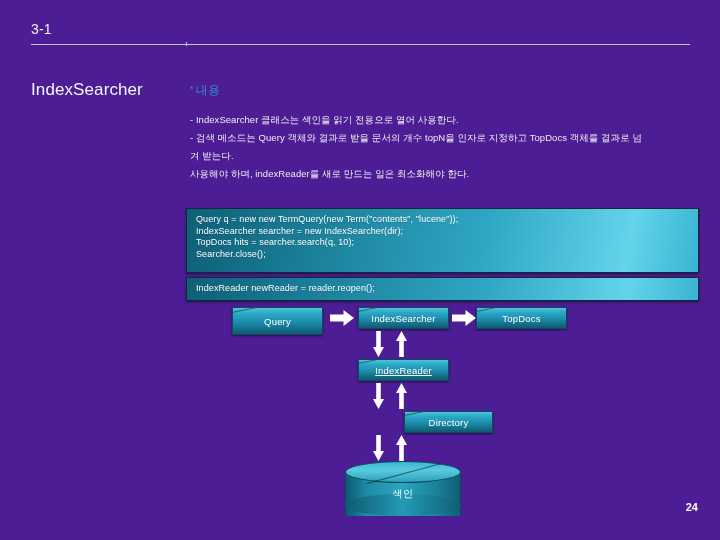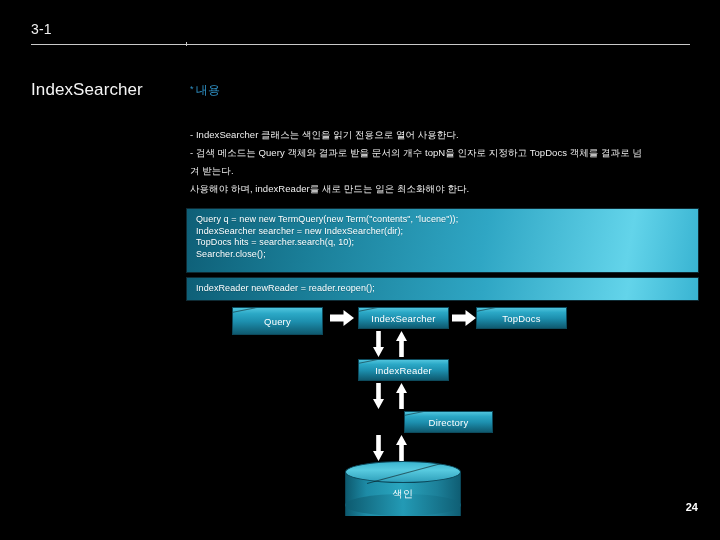--- a/index.html
+++ b/index.html
@@ -15,21 +15,21 @@
     font-family: "Liberation Sans", "DejaVu Sans", sans-serif;
     color: #ffffff;
     position: relative;
   }
 
   .slide {
     position: absolute;
     inset: 0;
     width: 720px;
     height: 540px;
-    background: #000000;
+    background: #4c1d95;
   }
 
   
   .header-number {
     position: absolute;
     left: 31px;
     top: 21px;
     font-size: 14px;
     letter-spacing: 0.2px;
     color: #f2f2f2;
@@ -78,21 +78,20 @@
     vertical-align: 2px;
     margin-right: 2px;
   }
 
   
   .body-text {
     position: absolute;
     left: 190px;
     top: 111px;
     width: 500px;
-    margin-top: 15px;
   }
   .body-line {
     font-size: 9.5px;
     line-height: 18px;
     color: #efefef;
     white-space: nowrap;
     letter-spacing: 0.05px;
   }
 
   
@@ -162,21 +161,21 @@
     width: 70%;
     height: 1px;
     background: rgba(0,0,0,0.45);
     transform: rotate(-11deg);
     transform-origin: left center;
   }
 
   .node-query      { left: 232px; top: 307px; width: 91px; height: 28px; }
   .node-searcher   { left: 358px; top: 307px; width: 91px; height: 22px; }
   .node-topdocs    { left: 476px; top: 307px; width: 91px; height: 22px; }
-  .node-reader     { left: 358px; top: 359px; width: 91px; height: 22px; }
+  .node-reader     { left: 358px; top: 359px; width: 91px; height: 22px; text-decoration: underline; }
   .node-directory  { left: 360px; top: 411px; width: 89px; height: 22px; margin-left: 44px; }
 
   
   .arrow-right {
     position: absolute;
     width: 24px;
     height: 16px;
     pointer-events: auto;
   }
   .arrow-right svg { display: block; }

